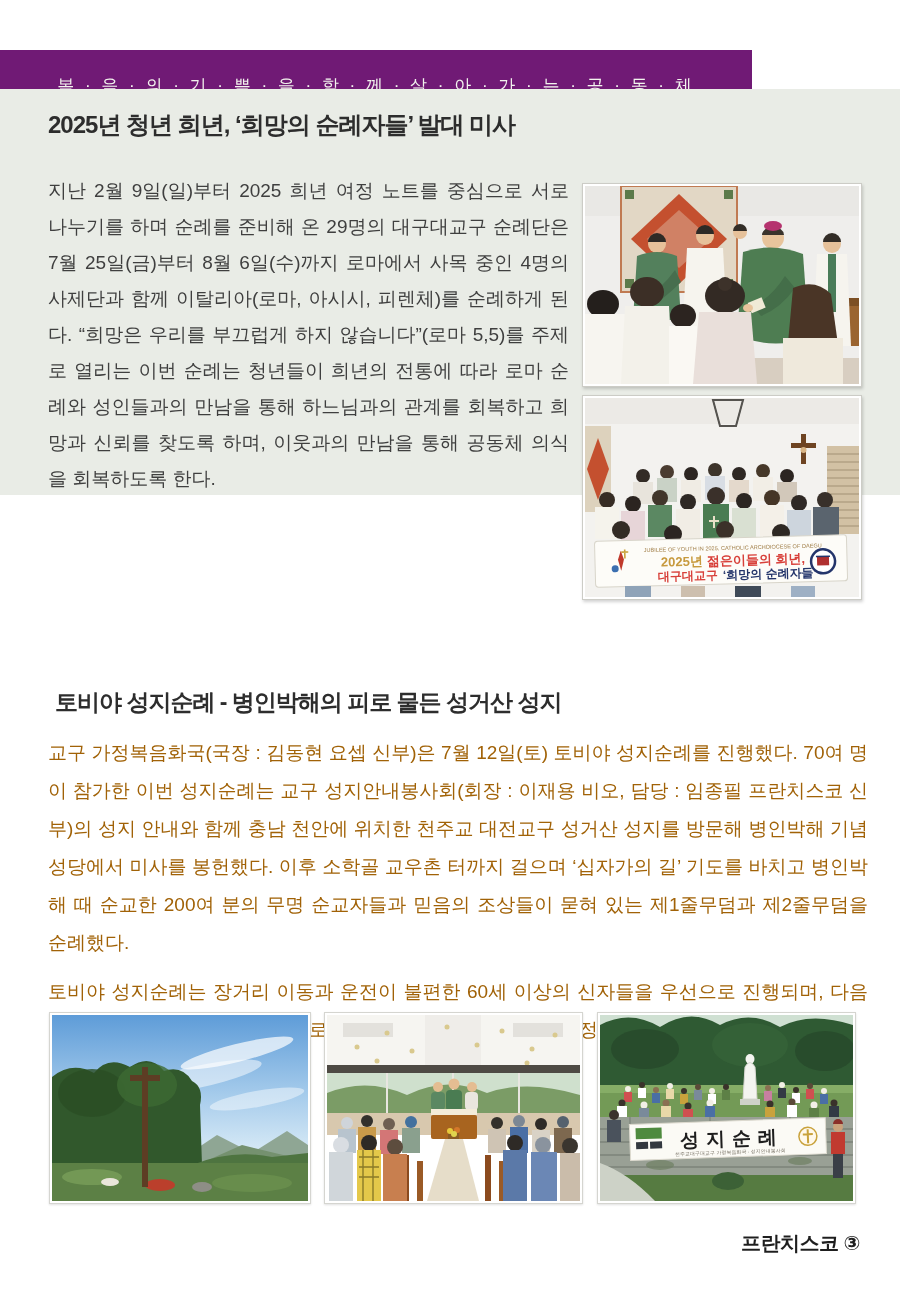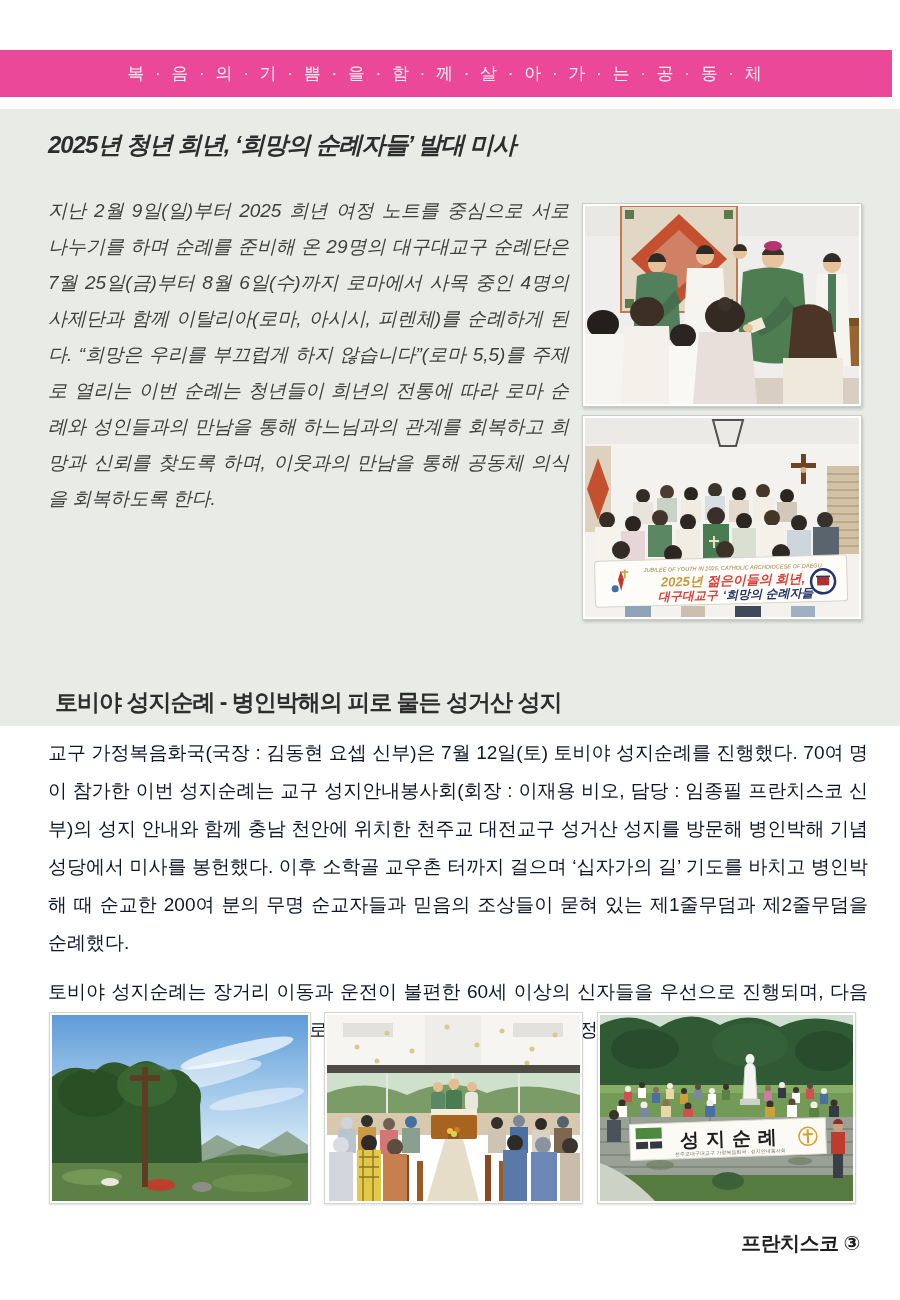--- a/index.html
+++ b/index.html
@@ -2,29 +2,29 @@
 <html><head>
 <meta charset="utf-8">
 <style>
   html,body { margin:0; padding:0; background:#ffffff; }
   .page {
     position:relative; width:900px; height:1300px; background:#ffffff;
     font-family:"Liberation Sans","DejaVu Sans",sans-serif; overflow:hidden;
   }
   
   .masthead {
-    position:absolute; top:50px; left:0; width:892px; height:47px;
-    background:#ec4899; display:flex; align-items:center; justify-content:center;
+    position:absolute; top:50px; left:0; width:752px; height:47px;
+    background:#701a75; display:flex; align-items:flex-end; justify-content:center;
   }
   .masthead .slogan {
     color:#f3f4ee; font-size:17px; letter-spacing:3px; white-space:nowrap; font-weight:500;
   }
   
   .section1 {
-    position:absolute; top:109px; left:0; width:900px; height:617px; background:#e9ece6;font-style:italic;
+    position:absolute; top:89px; left:0; width:900px; height:406px; background:#e9ece6;
   }
   .a1-title {
     position:absolute; top:20px; left:48px; margin:0;
     font-size:24px; font-weight:bold; color:#2d2d2d; letter-spacing:-1px;
   }
   .a1-body {
     position:absolute; top:84px; left:48px; width:521px;
     font-size:19px; line-height:36px; color:#3f3f3f; text-align:justify;
   }
   .a1-body p { margin:0; }
@@ -36,21 +36,21 @@
   .photo svg { display:block; }
   #photo1 { top:94px; left:582px; }
   #photo2 { top:306px; left:582px; }
   
   .a2-title {
     position:absolute; top:680px; left:48px; margin:7px;
     font-size:23px; font-weight:bold; color:#2d2d2d; letter-spacing:-1px;
   }
   .a2-body {
     position:absolute; top:734px; left:48px; width:820px;
-    font-size:19px; line-height:38px; color:#0f172a; text-align:justify;
+    font-size:19px; line-height:38px; color:#a16207; text-align:justify;
   }
   .a2-body p { margin:0; }
   .a2-body p + p { margin-top:11px; }
   .photo-sm {
     position:absolute; background:#ffffff; padding:2px;
     border:1px solid #d5d5d0; box-shadow:0 1px 2px rgba(0,0,0,0.12);
   }
   .photo-sm svg { display:block; }
   #photoA { top:1012px; left:49px; }
   #photoB { top:1012px; left:324px; }

